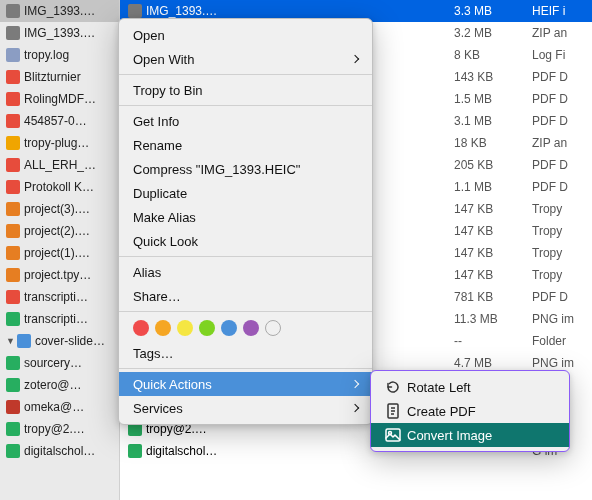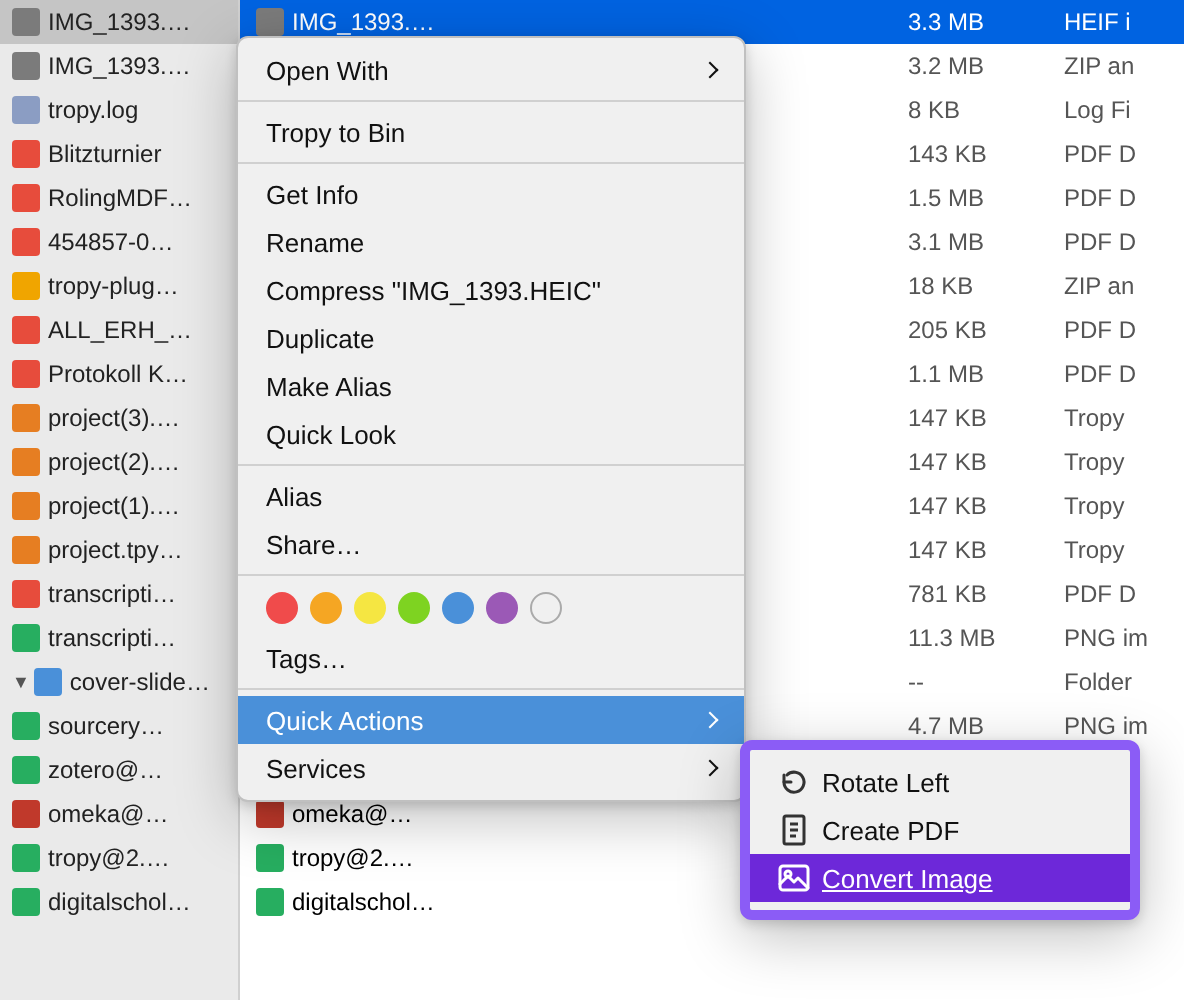--- a/index.html
+++ b/index.html
@@ -169,35 +169,34 @@
       cursor: pointer;
     }
 
     
     .submenu {
       position: absolute;
       top: 370px;
       left: 370px;
       width: 200px;
       background: #f0f0f0;
-      border: 5px solid #8b5cf6;
+      border: 1px solid #8b5cf6;
       border-radius: 6px;
       box-shadow: 0 8px 30px rgba(0,0,0,0.25), 0 2px 6px rgba(0,0,0,0.15);
       padding: 4px 0;
       z-index: 1001;
     }
 
     .submenu .menu-item {
       font-size: 13px;
     }
 
     .submenu .menu-item.highlighted {
-      background: #6d28d9;
+      background: #0f766e;
       color: white;
-      text-decoration: underline;
     }
 
     .submenu-icon {
       width: 16px;
       height: 16px;
       margin-right: 6px;
       flex-shrink: 0;
     }
 
     .icon-heif {
@@ -534,20 +533,23 @@
         </div>
         <div class="file-size"></div>
         <div class="file-type">G im</div>
       </div>
     </div>
   </div>
 </div>
 
 <div class="context-menu">
   <div class="menu-item">
+    <span>Open</span>
+  </div>
+  <div class="menu-item">
     <span>Open With</span>
     <span class="chevron"></span>
   </div>
   <div class="menu-separator"></div>
   <div class="menu-item">
     <span>Tropy to Bin</span>
   </div>
   <div class="menu-separator"></div>
   <div class="menu-item">
     <span>Get Info</span>

